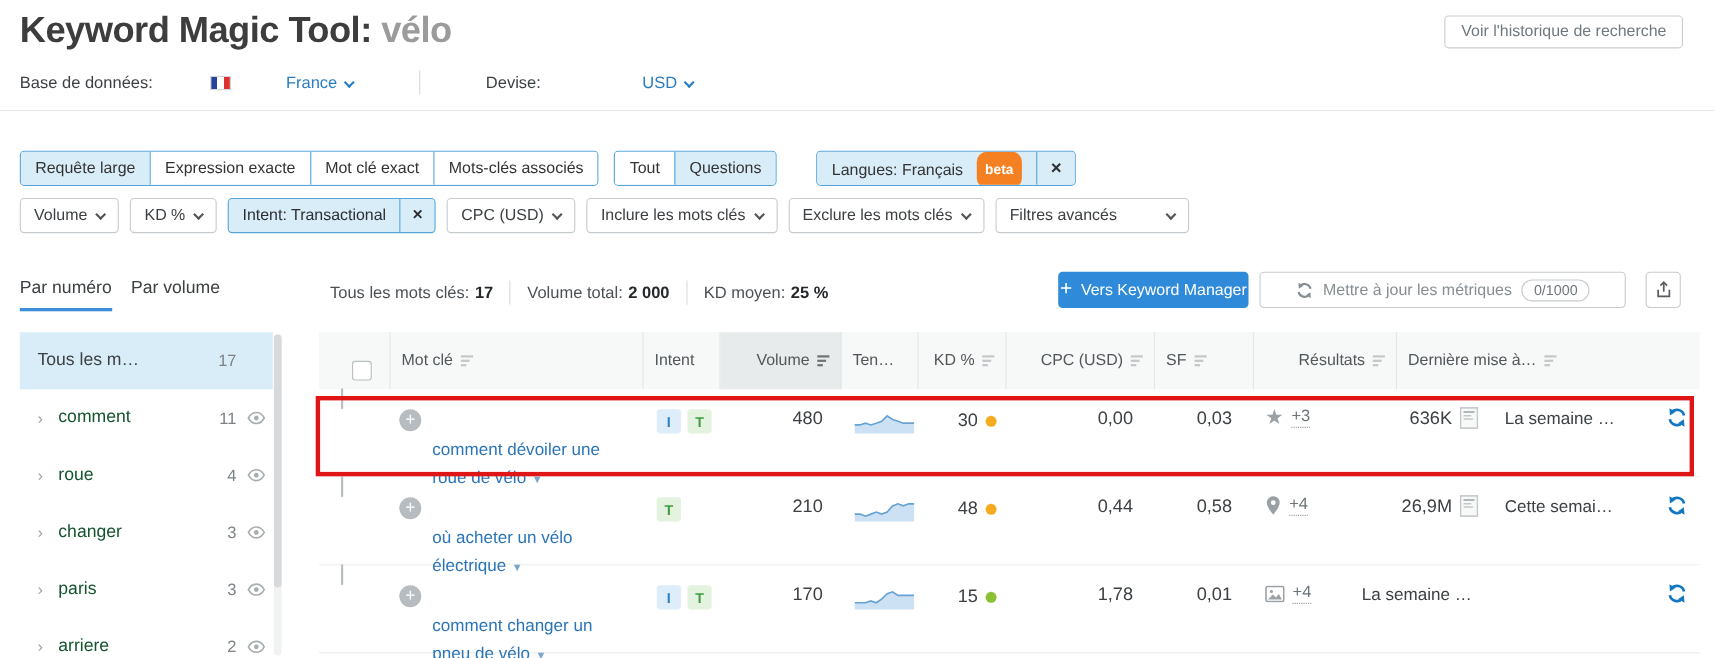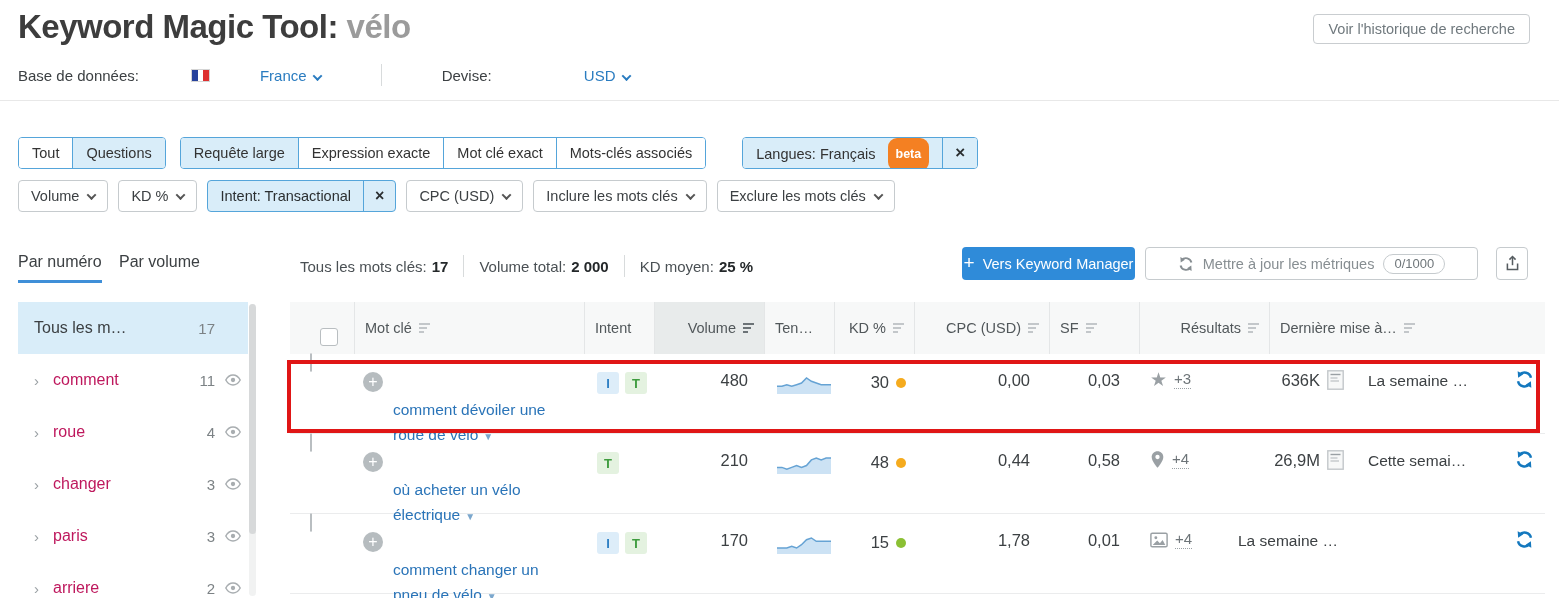--- a/index.html
+++ b/index.html
@@ -57,21 +57,21 @@
     border-radius:4px; cursor:pointer; display:flex; align-items:center; justify-content:center; }
 
   
   .sidebar { position:absolute; left:18px; top:302px; width:238px; height:296px; }
   .sb-scroll { position:absolute; right:0; top:2px; width:7px; height:292px; background:#f1f2f2; border-radius:4px; }
   .sb-thumb { position:absolute; right:0; top:0; width:7px; height:230px; background:#d7d9da; border-radius:4px; }
   .sb-head { width:230px; height:52px; background:#d9edf9; display:flex; align-items:center; padding:0 6px 0 16px; cursor:pointer; }
   .sb-head .lbl { flex:1; font-size:16px; color:#3c4043; }
   .sb-item { width:230px; height:52px; display:flex; align-items:center; padding:0 6px 0 16px; cursor:pointer; }
   .sb-caret { color:#9aa0a4; font-size:15px; margin-right:14px; }
-  .sb-item .lbl { flex:1; font-size:16px; color:#be185d; }
+  .sb-item .lbl { flex:1; font-size:16px; color:#14532d; }
   .sb-count { width:28px; text-align:right; font-size:15px; color:#7c8285; }
   .eye { width:18px; height:18px; margin-left:9px; flex:none; }
   .eye.ghost { visibility:hidden; }
 
   
   .table { position:absolute; left:290px; top:302px; width:1255px; }
   .thead { display:flex; height:52px; background:#f7f8f8; font-size:14.5px; color:#51575a; }
   .th { display:flex; align-items:center; border-right:1px solid #e4e6e7; padding:0 10px; }
   .th:last-child { border-right:none; }
   .trow { display:flex; height:80px; border-bottom:1px solid #ebeced; align-items:flex-start; background:#fff; }
@@ -133,28 +133,28 @@
   <span class="meta-div"></span>
   <span>Devise:</span>&nbsp;
   <span class="blue-link">
     <span>USD</span><span class="chev"></span>
   </span>
 </div>
 <div class="top-divider"></div>
 
 <div class="filter-row1">
   <div class="seg-group">
-    <span class="seg">Tout</span>
-    <span class="seg sel">Questions</span>
-  </div>
-  <div class="seg-group">
     <span class="seg sel">Requête large</span>
     <span class="seg">Expression exacte</span>
     <span class="seg">Mot clé exact</span>
     <span class="seg">Mots-clés associés</span>
+  </div>
+  <div class="seg-group">
+    <span class="seg">Tout</span>
+    <span class="seg sel">Questions</span>
   </div>
   <div class="gap-wide"></div>
   <div class="seg-group">
     <span class="seg sel">
       <span>Langues: Français</span>
       <span class="beta-badge">beta</span>
     </span>
     <span class="seg sel seg-close">×</span>
   </div>
 </div>
@@ -175,20 +175,24 @@
   <button class="drop-btn">
     <span>CPC (USD)</span>
       <span class="chev"></span>
   </button>
   <button class="drop-btn">
     <span>Inclure les mots clés</span>
       <span class="chev"></span>
   </button>
   <button class="drop-btn">
     <span>Exclure les mots clés</span>
+      <span class="chev"></span>
+  </button>
+  <button class="drop-btn advanced">
+    <span>Filtres avancés</span>
       <span class="chev"></span>
   </button>
 </div>
 
 <div class="view-tab active" style="left:18px;">Par numéro</div>
 <div class="view-tab" style="left:119px;">Par volume</div>
 
 <div class="stats">
   <span>
     <span>Tous les mots clés:</span><b>17</b>

